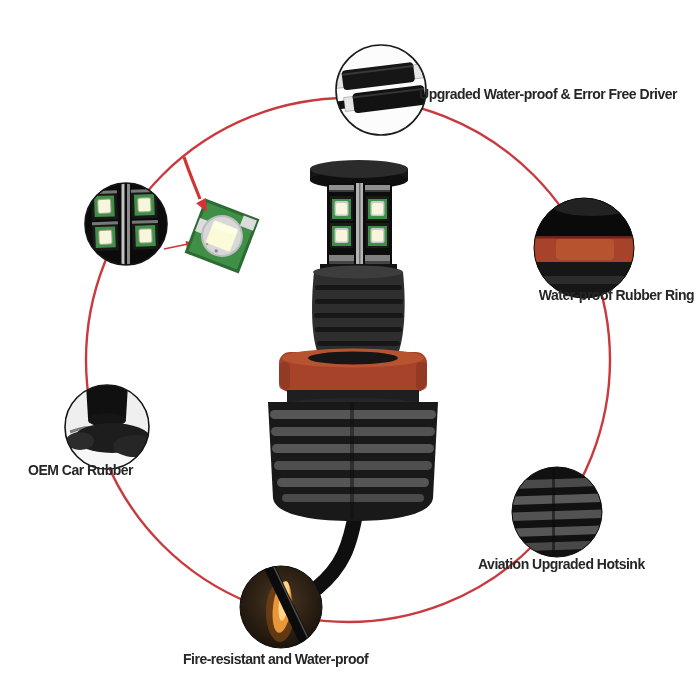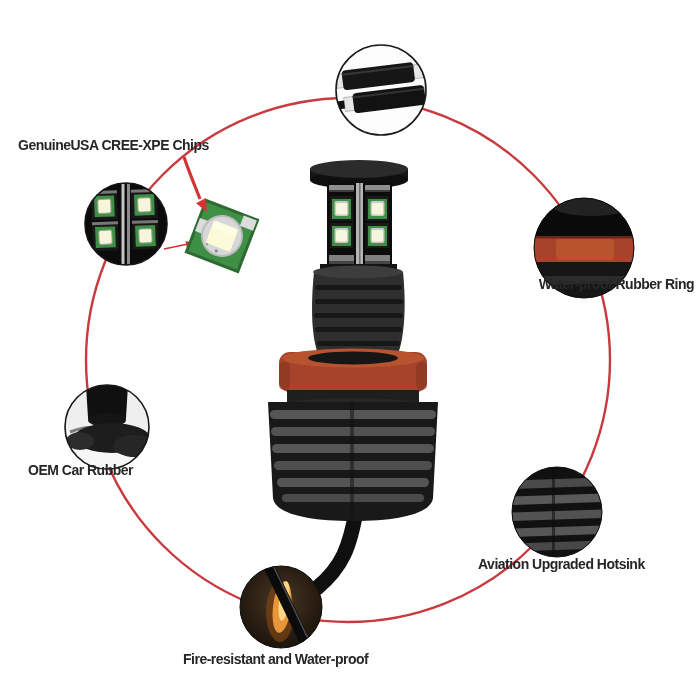--- a/index.html
+++ b/index.html
@@ -247,19 +247,19 @@
         <ellipse cx="280" cy="612" rx="14" ry="30" fill="#7a4512" opacity="0.7"></ellipse>
         <ellipse class="flame-mid" cx="282" cy="607" rx="9" ry="26" transform="rotate(7 282 607)"></ellipse>
         <ellipse cx="284" cy="601" rx="5" ry="20" fill="#ffd487" transform="rotate(7 284 601)"></ellipse>
         <line x1="266" y1="560" x2="310" y2="652" stroke="#0b0b0b" stroke-width="11"></line>
         <line x1="270" y1="559" x2="314" y2="651" stroke="#4d4d4d" stroke-width="1.5"></line>
       </g>
       <circle cx="281" cy="607" r="41" fill="none" stroke="#0d0d0d" stroke-width="1"></circle>
     </g>
   </svg>
 
-  <div class="label" style="left:18px;top:137px">GenuineUSA CREE-XPE Chips</div>
-  <div class="label" style="right:6px;top:276px">Water-proof Rubber Ring</div>
+  <div class="label" style="right:23px;top:86px">Upgraded Water-proof &amp; Error Free Driver</div>
+  <div class="label" style="right:6px;top:287px">Water-proof Rubber Ring</div>
   <div class="label" style="left:28px;top:462px">OEM Car Rubber</div>
   <div class="label" style="left:478px;top:556px">Aviation Upgraded Hotsink</div>
   <div class="label" style="left:183px;top:651px">Fire-resistant and Water-proof</div>
 
 </div>
 
 </body></html>

